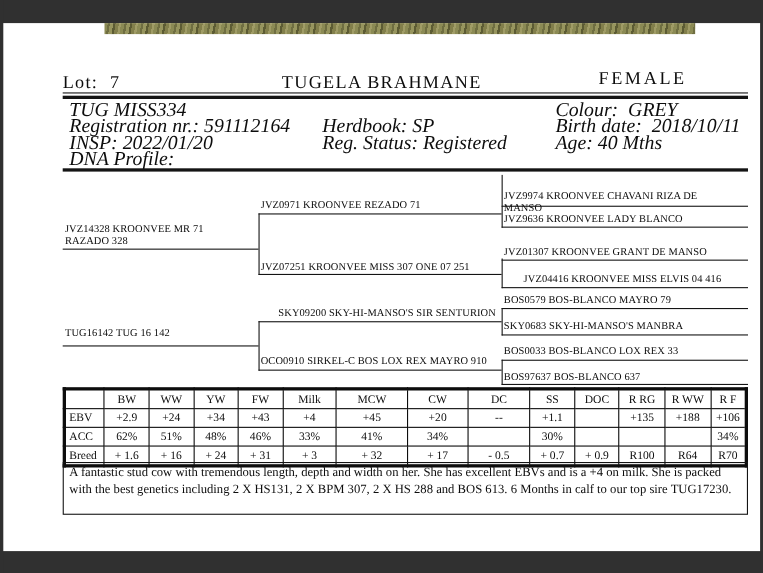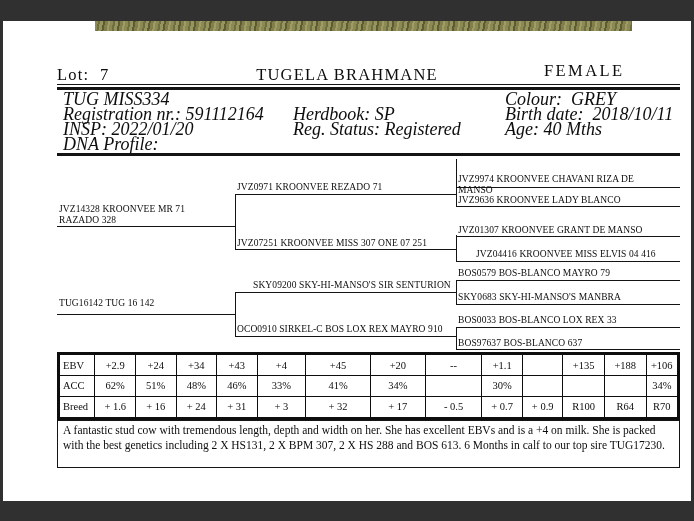--- a/index.html
+++ b/index.html
@@ -104,20 +104,36 @@
         <col style="width:64px">
         <col style="width:54px">
       <col style="width:56px">
         <col style="width:40px">
         <col style="width:40px">
         <col style="width:41px">
       <col style="width:41px">
         <col style="width:32px">
     </colgroup>
     <tbody>
+        <tr>
+      <th></th>
+      <th>BW</th>
+      <th>WW</th>
+      <th>YW</th>
+      <th>FW</th>
+      <th>Milk</th>
+      <th>MCW</th>
+      <th>CW</th>
+      <th>DC</th>
+      <th>SS</th>
+      <th>DOC</th>
+      <th>R RG</th>
+      <th>R WW</th>
+      <th>R F</th>
+    </tr>
     <tr>
       <td class="rowlab">EBV</td>
       <td>+2.9</td>
       <td>+24</td>
       <td>+34</td>
       <td>+43</td>
       <td>+4</td>
       <td>+45</td>
       <td>+20</td>
       <td>--</td>

